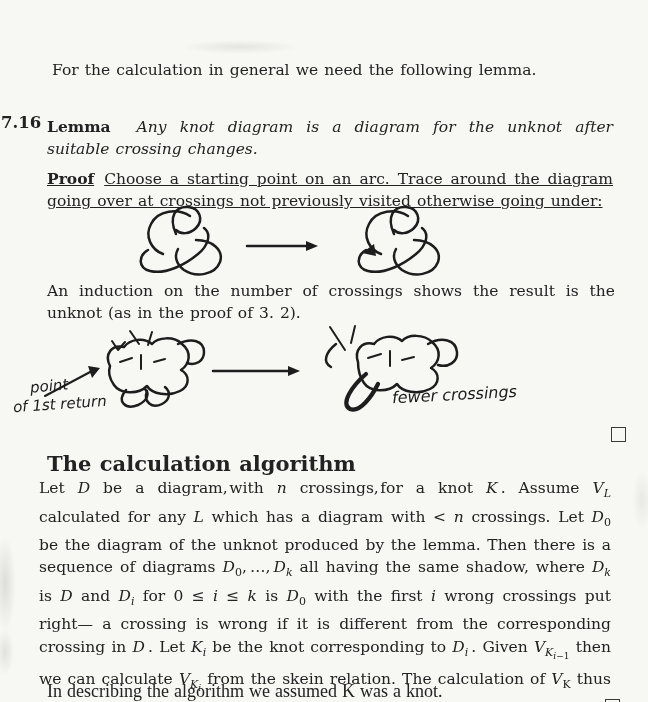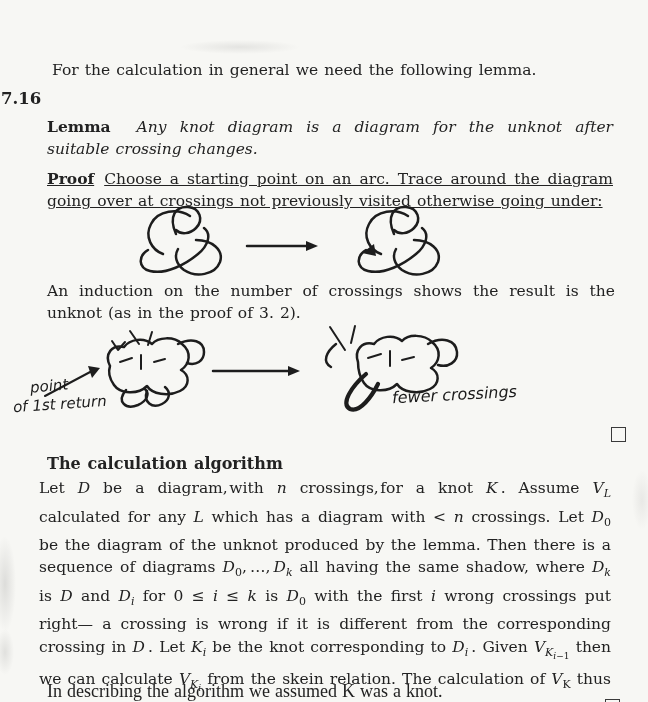--- a/index.html
+++ b/index.html
@@ -14,21 +14,21 @@
   .page{position:absolute;inset:0;margin-top:44px;}
   .smudge{position:absolute;pointer-events:none;}
   .s1{left:-6px;top:492px;width:22px;height:96px;background:radial-gradient(closest-side,rgba(60,60,60,.14),transparent);}
   .s2{left:-4px;top:585px;width:18px;height:46px;background:radial-gradient(closest-side,rgba(60,60,60,.12),transparent);}
   .s3{left:632px;top:426px;width:20px;height:60px;background:radial-gradient(closest-side,rgba(60,60,60,.08),transparent);}
   .s4{left:180px;top:-4px;width:120px;height:14px;background:radial-gradient(closest-side,rgba(60,60,60,.10),transparent);}
 
   .tblock{position:absolute;font-size:15.5px;line-height:22.4px;text-align:justify;word-spacing:1.2px;}
 
   .intro{left:52px;top:15px;width:560px;}
-  .lemma-num{left:1px;top:44px;font-weight:bold;font-size:16.5px;}
+  .lemma-num{left:1px;top:68px;font-weight:bold;font-size:16.5px;}
   .lemma-body{left:47px;top:72px;width:566px;}
   .lemma-label{font-weight:bold;margin-right:26px;}
   .lemma-text{font-style:italic;}
   .proof{left:47px;top:124px;width:566px;text-decoration:underline;}
   .proof-label{font-weight:bold;margin-right:10px;}
   .induction{left:47px;top:236px;width:568px;}
 
   .fig{position:absolute;}
   .fig1{left:130px;top:158px;}
   .fig2{left:0px;top:276px;}
@@ -46,21 +46,21 @@
     white-space:nowrap;
   }
   .hw-point{left:30px;top:333px;transform:rotate(-5deg);}
   .hw-return{left:13px;top:351px;transform:rotate(-4deg);}
   .hw-fewer{left:392px;top:341px;transform:rotate(-3deg);font-size:16px;}
 
   .qed{position:absolute;width:13px;height:13px;border:1.6px solid #3a3a3a;background:transparent;}
   .qed1{left:611px;top:383px;}
   .qed2{left:605px;top:655px;}
 
-  .algo-head{left:47px;top:409px;width:400px;font-weight:bold;font-size:16px;text-align:left;}
+  .algo-head{left:47px;top:409px;width:400px;font-weight:bold;font-size:21px;text-align:left;}
   .algo-body{left:39px;top:433px;width:572px;}
   .algo-body sub{font-size:11px;}
   .algo-body sub sub{font-size:9px;}
   .algo-body .up{font-style:normal;}
 
   .closing{left:47px;top:636px;width:560px;font-family:"Liberation Serif", serif;font-size:18px;line-height:22.5px;text-align:left;word-spacing:0.5px;}
 </style>
 </head>
 <body>
 

